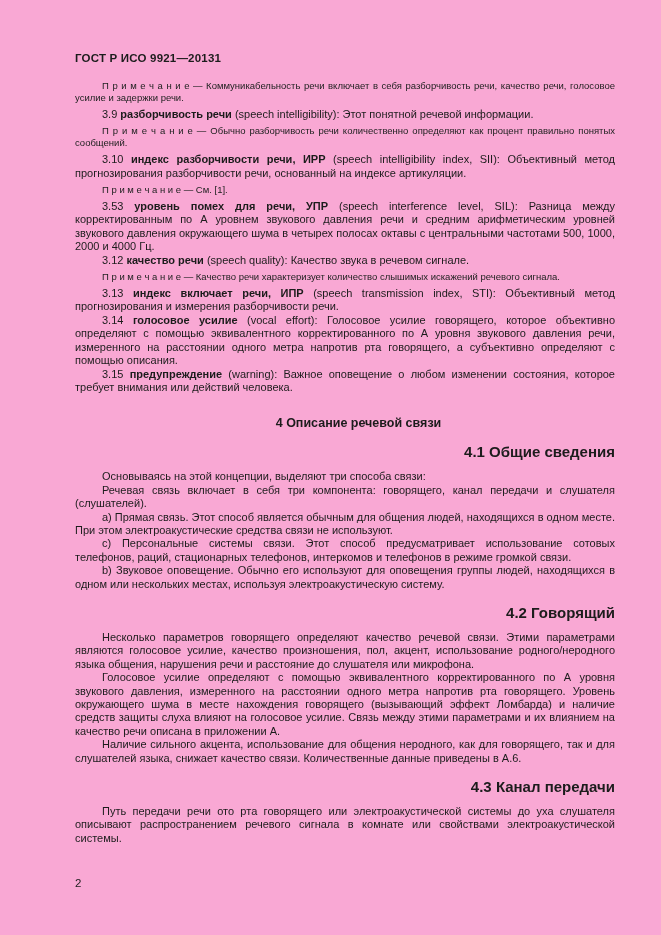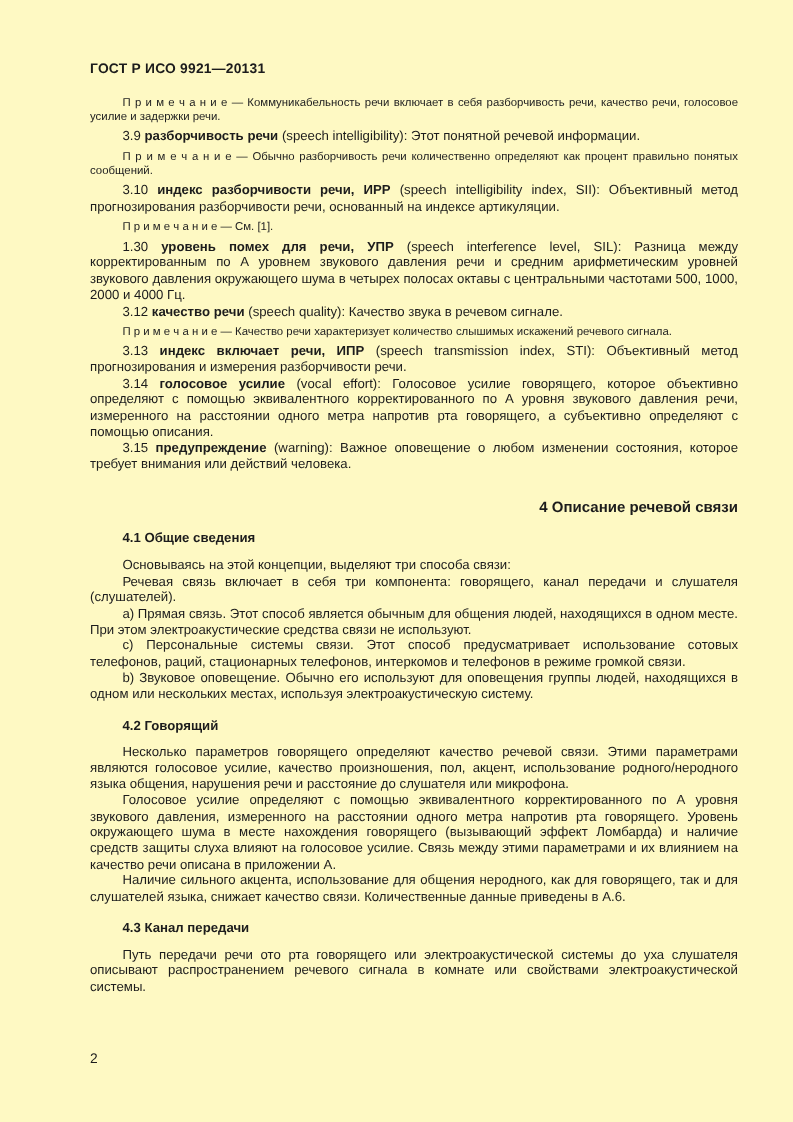--- a/index.html
+++ b/index.html
@@ -1,21 +1,21 @@
 <!DOCTYPE html>
 <html lang="ru"><head>
 <meta charset="utf-8">
 <style>
   html, body { margin: 0; padding: 0; background: #e8e8e8; }
   .page {
     position: relative;
     width: 661px;
     height: 935px;
     margin: 0 auto;
-    background: #fef9c3;
+    background: #f9a8d4;
     box-sizing: border-box;
     padding: 52px 46px 0 75px;
     font-family: "Liberation Sans", sans-serif;
     color: #1c1c1c;
   }
   .doc-header {
     font-size: 11.5px;
     font-weight: bold;
     margin-bottom: 16px;
     letter-spacing: 0.2px;
@@ -32,28 +32,28 @@
     line-height: 1.26;
     margin: 4px 0 4px 0;
     color: #222;
   }
   .b { font-weight: bold; }
   h1.sec {
     font-size: 12.5px;
     font-weight: bold;
     margin: 22px 0 12px 0;
     text-indent: 27px;
-    text-align: right;
+    text-align: center;
   }
   h2.sub {
-    font-size: 11px;
+    font-size: 15px;
     font-weight: bold;
     margin: 13px 0 10px 0;
     text-indent: 27px;
-    text-align: left;
+    text-align: right;
   }
   .page-number {
     position: absolute;
     left: 75px;
     bottom: 46px;
     font-size: 11.5px;
   }
 </style>
 </head>
 <body>
@@ -67,21 +67,21 @@
     <p class="note">П р и м е ч а н и е — Коммуникабельность речи включает в себя разборчивость речи, качество речи, голосовое усилие и задержки речи.</p>
 
     <p class="def"><span>3.9</span> <span class="b">разборчивость речи</span> <span>(speech intelligibility): Этот понятной речевой информации.</span></p>
 
     <p class="note">П р и м е ч а н и е — Обычно разборчивость речи количественно определяют как процент правильно понятых сообщений.</p>
 
     <p class="def"><span>3.10</span> <span class="b">индекс разборчивости речи, ИРР</span> <span>(speech intelligibility index, SII): Объективный метод прогнозирования разборчивости речи, основанный на индексе артикуляции.</span></p>
 
     <p class="note">П р и м е ч а н и е — См. [1].</p>
 
-    <p class="def"><span>1.30</span> <span class="b">уровень помех для речи, УПР</span> <span>(speech interference level, SIL): Разница между корректированным по А уровнем звукового давления речи и средним арифметическим уровней звукового давления окружающего шума в четырех полосах октавы с центральными частотами 500, 1000, 2000 и 4000 Гц.</span></p>
+    <p class="def"><span>3.53</span> <span class="b">уровень помех для речи, УПР</span> <span>(speech interference level, SIL): Разница между корректированным по А уровнем звукового давления речи и средним арифметическим уровней звукового давления окружающего шума в четырех полосах октавы с центральными частотами 500, 1000, 2000 и 4000 Гц.</span></p>
 
     <p class="def"><span>3.12</span> <span class="b">качество речи</span> <span>(speech quality): Качество звука в речевом сигнале.</span></p>
 
     <p class="note">П р и м е ч а н и е — Качество речи характеризует количество слышимых искажений речевого сигнала.</p>
 
     <p class="def"><span>3.13</span> <span class="b">индекс включает речи, ИПР</span> <span>(speech transmission index, STI): Объективный метод прогнозирования и измерения разборчивости речи.</span></p>
 
     <p class="def"><span>3.14</span> <span class="b">голосовое усилие</span> <span>(vocal effort): Голосовое усилие говорящего, которое объективно определяют с помощью эквивалентного корректированного по А уровня звукового давления речи, измеренного на расстоянии одного метра напротив рта говорящего, а субъективно определяют с помощью описания.</span></p>
 
     <p class="def"><span>3.15</span> <span class="b">предупреждение</span> <span>(warning): Важное оповещение о любом изменении состояния, которое требует внимания или действий человека.</span></p>

